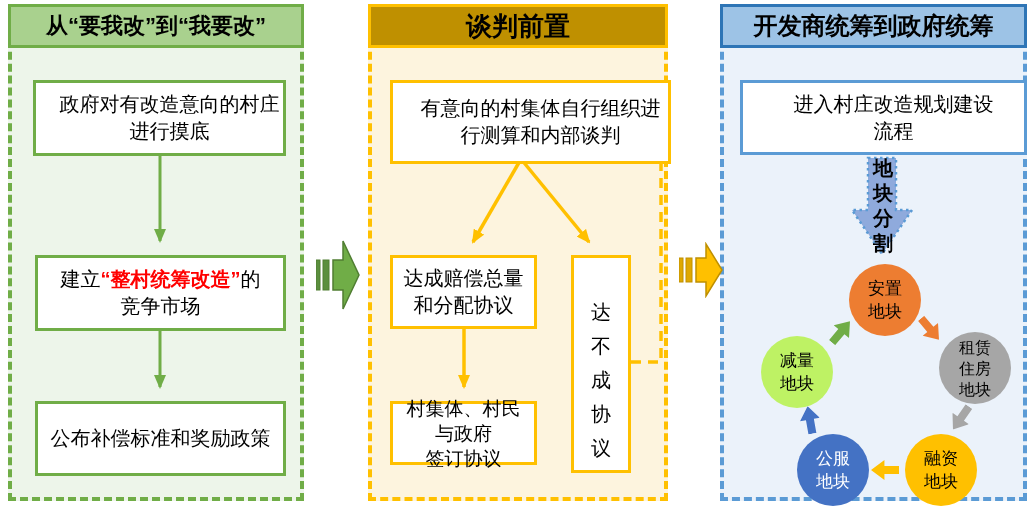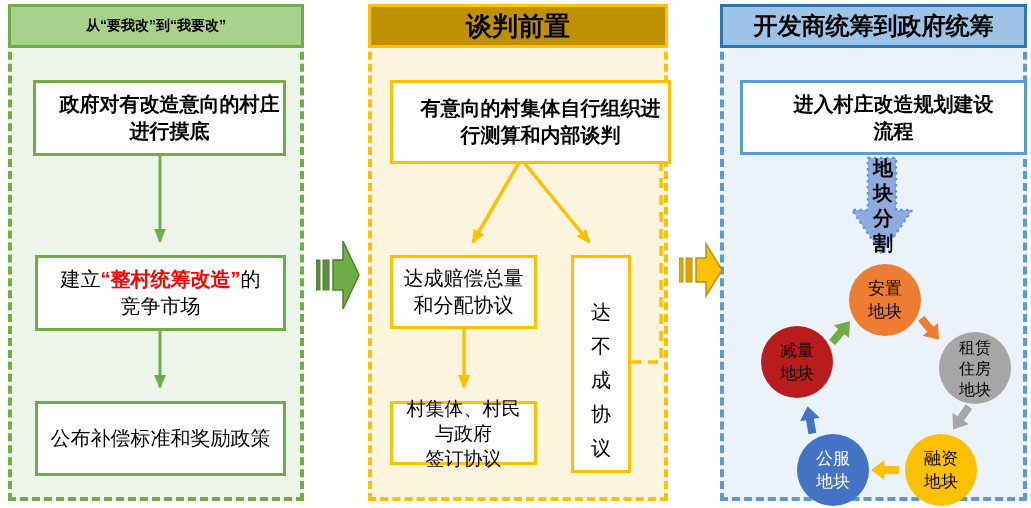--- a/index.html
+++ b/index.html
@@ -5,30 +5,30 @@
   html,body{margin:0;padding:0;background:#fff;}
   .stage{position:relative;width:1031px;height:508px;background:#fff;
          font-family:"Liberation Sans",sans-serif;color:#000;overflow:hidden;}
   .panel{position:absolute;top:4px;height:497px;border:4px dashed;box-sizing:border-box;}
   .panel-left{left:8px;width:296px;border-color:#70AD47;background:#EDF5EA;}
   .panel-mid{left:368px;width:300px;border-color:#FFC000;background:#FDF4DE;}
   .panel-right{left:720px;width:307px;border-color:#5B9BD5;background:#EBF2FA;}
   .panel-title{position:absolute;left:-4px;right:-4px;top:-4px;height:44px;border:3px solid;
                box-sizing:border-box;display:flex;align-items:center;justify-content:center;
                font-weight:bold;z-index:3;}
-  .panel-left .panel-title{background:#A9D18E;border-color:#70AD47;font-size:14px;}
+  .panel-left .panel-title{background:#A9D18E;border-color:#70AD47;font-size:22px;}
   .panel-mid .panel-title{background:#BF9000;border-color:#FFC000;font-size:26px;}
   .panel-right .panel-title{background:#9DC3E6;border-color:#2E75B6;font-size:24px;}
   .node{position:absolute;background:#fff;border:3px solid;box-sizing:border-box;
         display:flex;flex-direction:column;align-items:center;justify-content:center;
         text-align:center;font-size:20px;line-height:27px;z-index:2;}
   .panel-left .node{border-color:#70AD47;}
   .panel-mid .node{border-color:#FFC000;}
   .panel-right .node{border-color:#5B9BD5;}
-  .bold{font-weight:bold;padding-left:20px;}
+  .bold{font-weight:normal;padding-left:20px;}
   .red{color:#FF0000;font-weight:bold;}
   .vert-text{width:22px;word-break:break-all;line-height:34px;font-size:20px;text-align:center;margin-top:31px;}
   .overlay{position:absolute;left:0;top:0;pointer-events:none;z-index:1;}
   .circle{position:absolute;width:72px;height:72px;border-radius:50%;display:flex;
           flex-direction:column;align-items:center;justify-content:center;
           font-size:17px;line-height:23px;z-index:2;text-align:center;}
   .chev{position:absolute;width:28px;height:20px;z-index:2;
         clip-path:polygon(0 30%,52% 30%,52% 0,100% 50%,52% 100%,52% 70%,0 70%);}
   .split-label{position:absolute;left:147px;top:148px;width:24px;word-break:break-all;
                font-size:20px;font-weight:600;line-height:25px;text-align:center;z-index:2;}
@@ -140,21 +140,21 @@
       <div>地块</div>
     </div>
     <div class="circle" style="left:181px;top:426px;background:#FFC000;">
       <div>融资</div>
       <div>地块</div>
     </div>
     <div class="circle" style="left:73px;top:426px;background:#4472C4;color:#ffffff;font-family:Liberation Serif, serif;">
       <div>公服</div>
       <div>地块</div>
     </div>
-    <div class="circle" style="left:37px;top:318px;background:#b91c1c;">
+    <div class="circle" style="left:37px;top:328px;background:#bef264;">
       <div>减量</div>
       <div>地块</div>
     </div>
 
     <div class="chev" style="left:192px;top:311px;background:#ED7D31;transform:rotate(50deg);"></div>
     <div class="chev" style="left:223px;top:400px;background:#A6A6A6;transform:rotate(125deg);"></div>
     <div class="chev" style="left:147px;top:452px;background:#FFC000;transform:rotate(180deg);"></div>
     <div class="chev" style="left:72px;top:402px;background:#4472C4;transform:rotate(-100deg);"></div>
     <div class="chev" style="left:103px;top:314px;background:#70AD47;transform:rotate(-50deg);"></div>
   </div>

